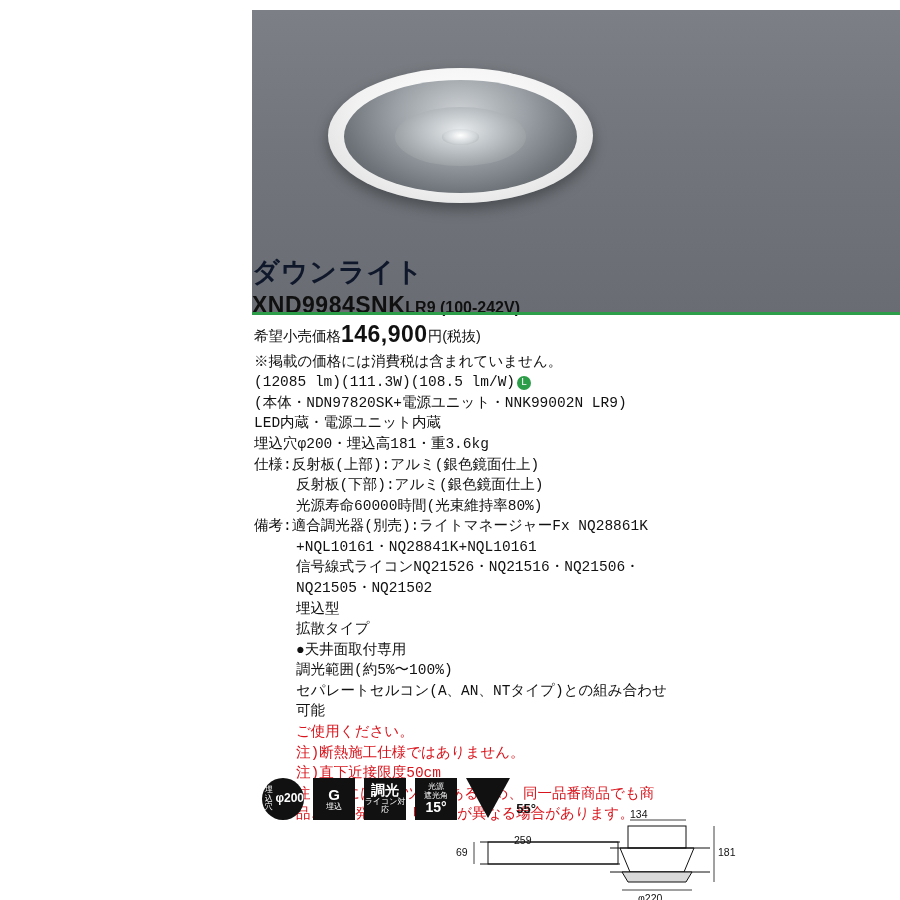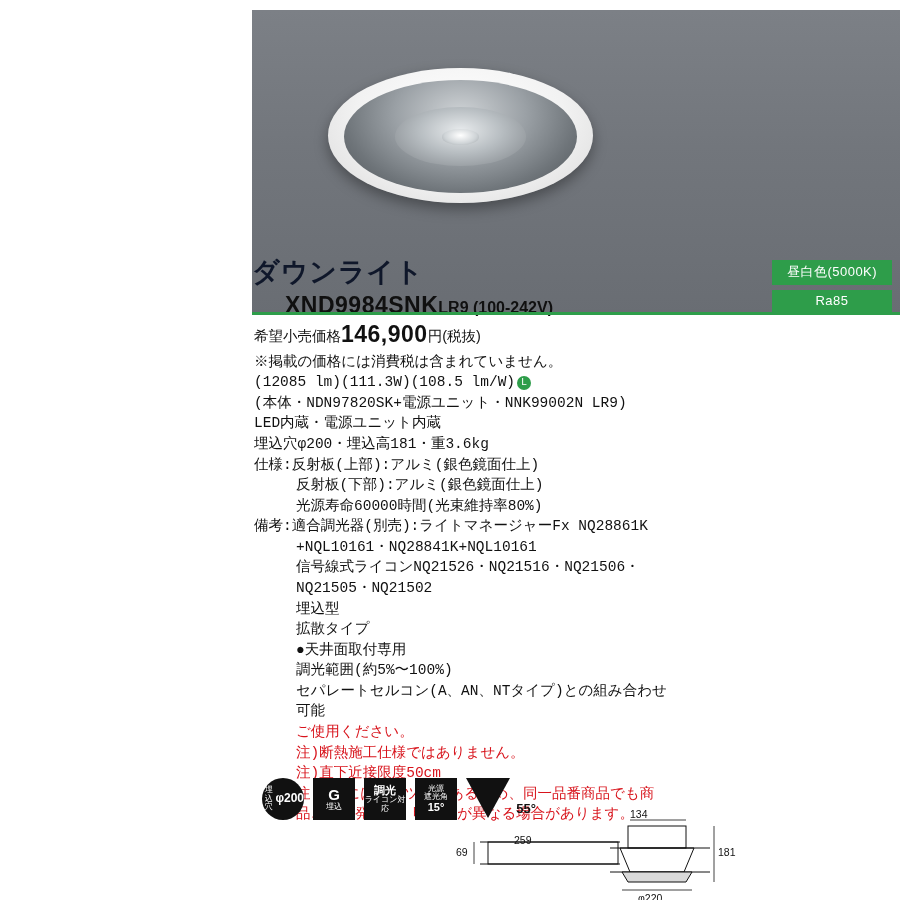--- a/index.html
+++ b/index.html
@@ -103,21 +103,20 @@
   }
   .model-line {
     margin-top: 4px;
     white-space: nowrap;
   }
   .model-code {
     font-size: 23px;
     font-weight: bold;
     color: #101010;
     letter-spacing: 0.5px;
-    padding-left: 33px;
   }
   .model-suffix {
     font-size: 16px;
     font-weight: bold;
     color: #101010;
   }
   .green-rule {
     position: absolute;
     left: 252px;
     top: 312px;
@@ -197,21 +196,21 @@
     color: #fff;
     font-size: 8px;
     display: flex;
     flex-direction: row;
     align-items: center;
     justify-content: center;
     text-align: center;
     line-height: 1.1;
   }
   .icon-box .big { font-size: 15px; font-weight: bold; line-height: 1.05; }
-  .icon-box .mid { font-size: 11px; font-weight: bold; }
+  .icon-box .mid { font-size: 14px; font-weight: bold; }
   .icon-circle .big { font-size: 12px; font-weight: bold; }
   .beam-icon {
     width: 54px;
     height: 42px;
     position: relative;
   }
   .beam-tri {
     position: absolute;
     left: 0; top: 0;
     width: 0; height: 0;
@@ -253,24 +252,20 @@
 
   <div class="photo">
     <div class="lamp-outer">
       <div class="lamp-ring">
         <div class="lamp-inner">
           <div class="lamp-core"></div>
         </div>
       </div>
     </div>
 
-    <div class="badge-col">
-      <div class="badge">昼白色(5000K)</div>
-      <div class="badge small">Ra85</div>
-    </div>
   </div>
 
   <div class="title-block">
     <div class="title-main">ダウンライト</div>
     <div class="model-line">
       <span class="model-code">XND9984SNK</span><span class="model-suffix">LR9 (100-242V)</span>
     </div>
   </div>
   <div class="green-rule"></div>
 

